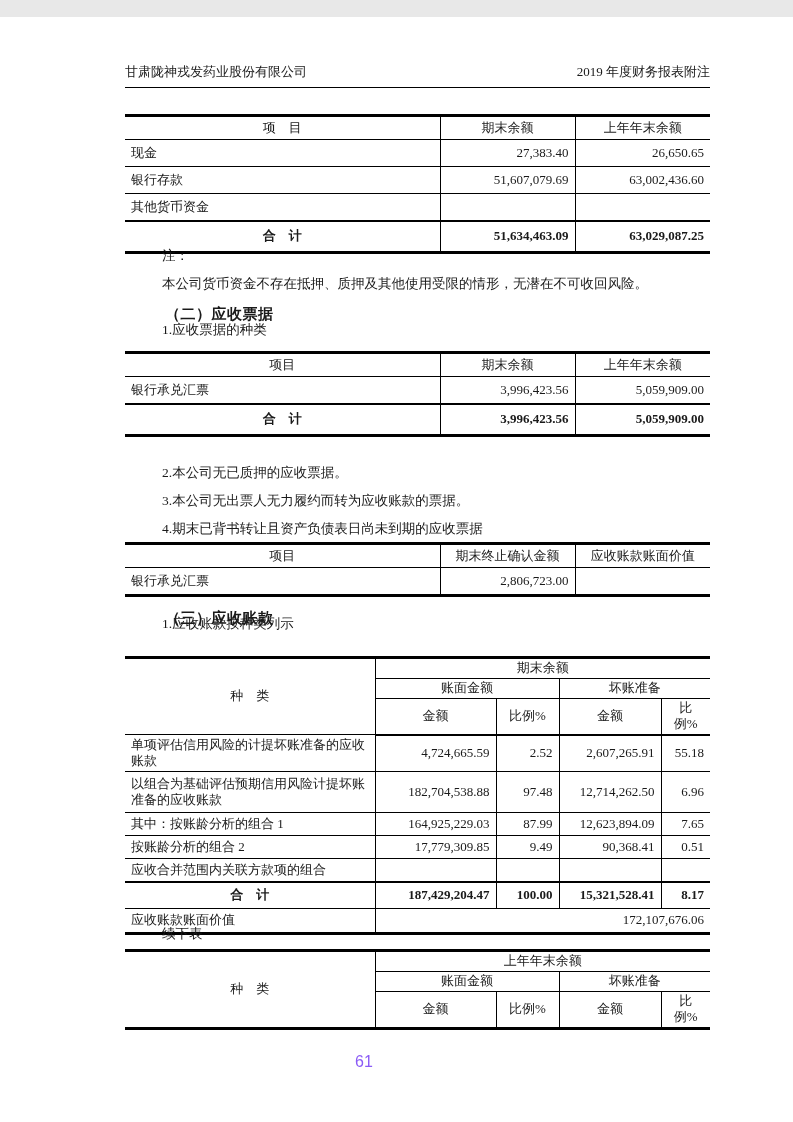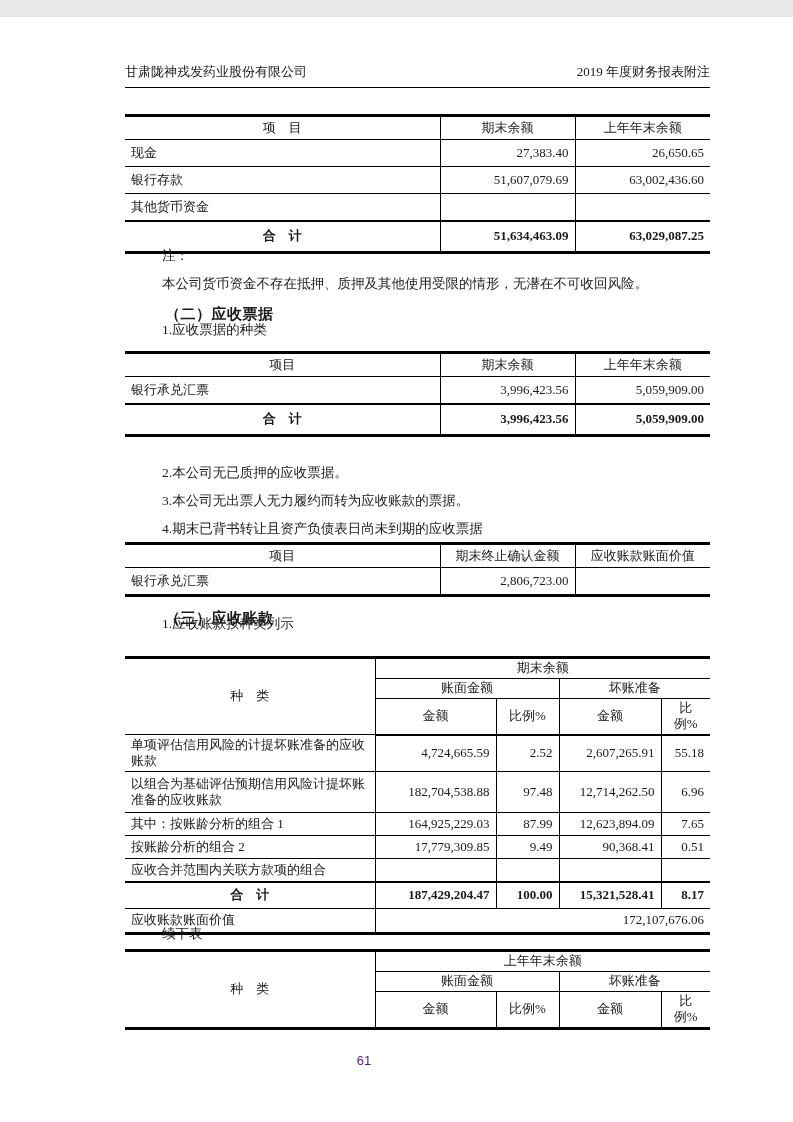--- a/index.html
+++ b/index.html
@@ -47,21 +47,21 @@
   .t4 td.h2line2 { height:38px; }
   .t4 td.h1line { height:20px; }
   .t4 tr.total td { height:23px; }
   .t4 tr.book td { height:21px; }
   .ind1 { padding-left:43px; }
   .ind2 { padding-left:50px; }
   .t5 tr td { height:17px; }
 
   
   .page-num { position:absolute; left:0; width:728px; top:1036px; text-align:center;
-              font-family:"Liberation Sans","DejaVu Sans",sans-serif; font-size:13px; color:#4c1d95; }
+              font-family:"Liberation Sans","DejaVu Sans",sans-serif; font-size:16px; color:#8b5cf6; }
   .logo { position:absolute; right:5px; top:1058px; text-align:right;
           color:#9a9a9a; font-family:"Liberation Sans","DejaVu Sans",sans-serif; line-height:1.15; }
   .logo-row { display:flex; align-items:center; justify-content:flex-end; gap:2px; }
   .logo-cninf { font-weight:bold; font-size:18px; letter-spacing:1px; }
   .logo-sub { font-size:10.5px; letter-spacing:3px; }
   .logo-url { font-size:9.5px; letter-spacing:0.3px; }
   .swirl { display:inline-block; }
 </style>
 </head>
 <body>

